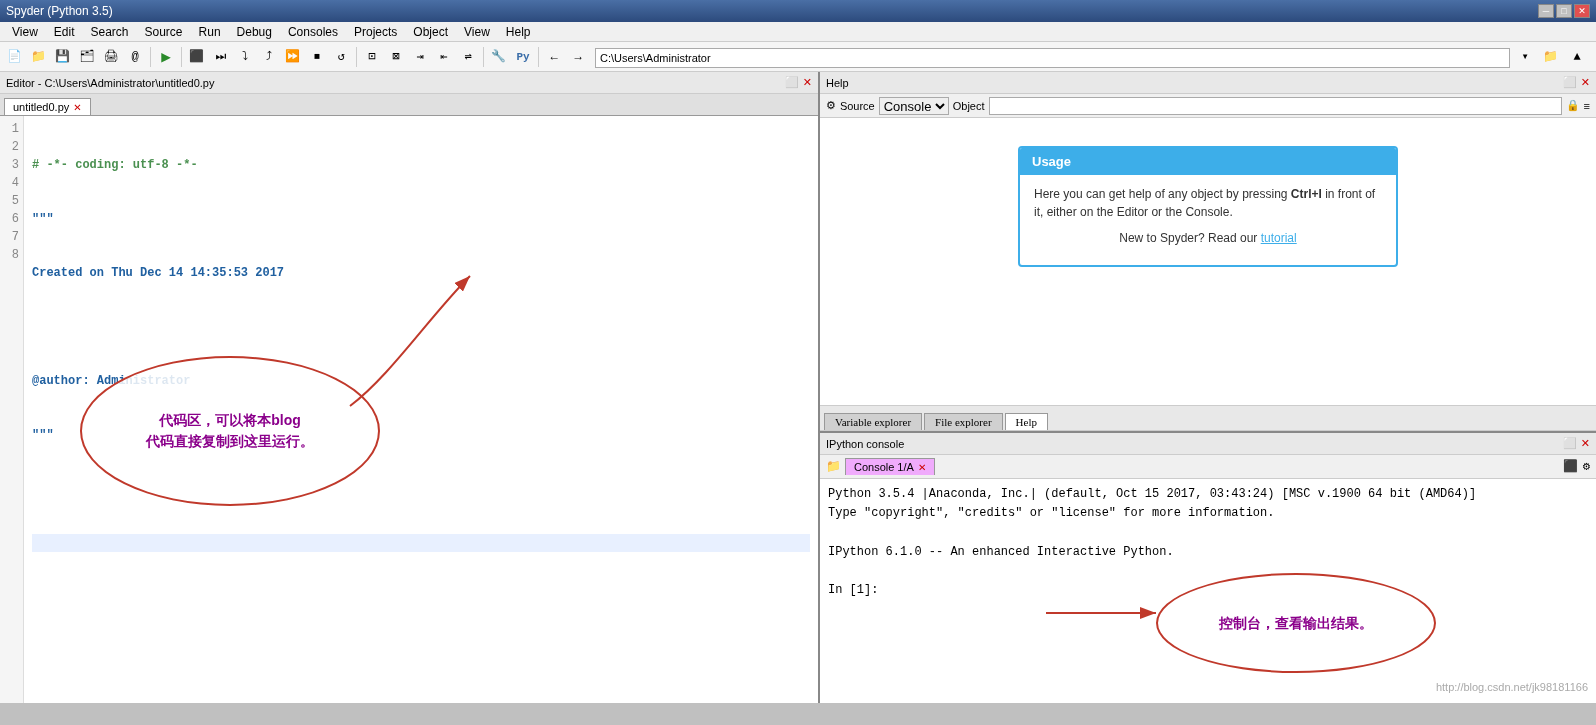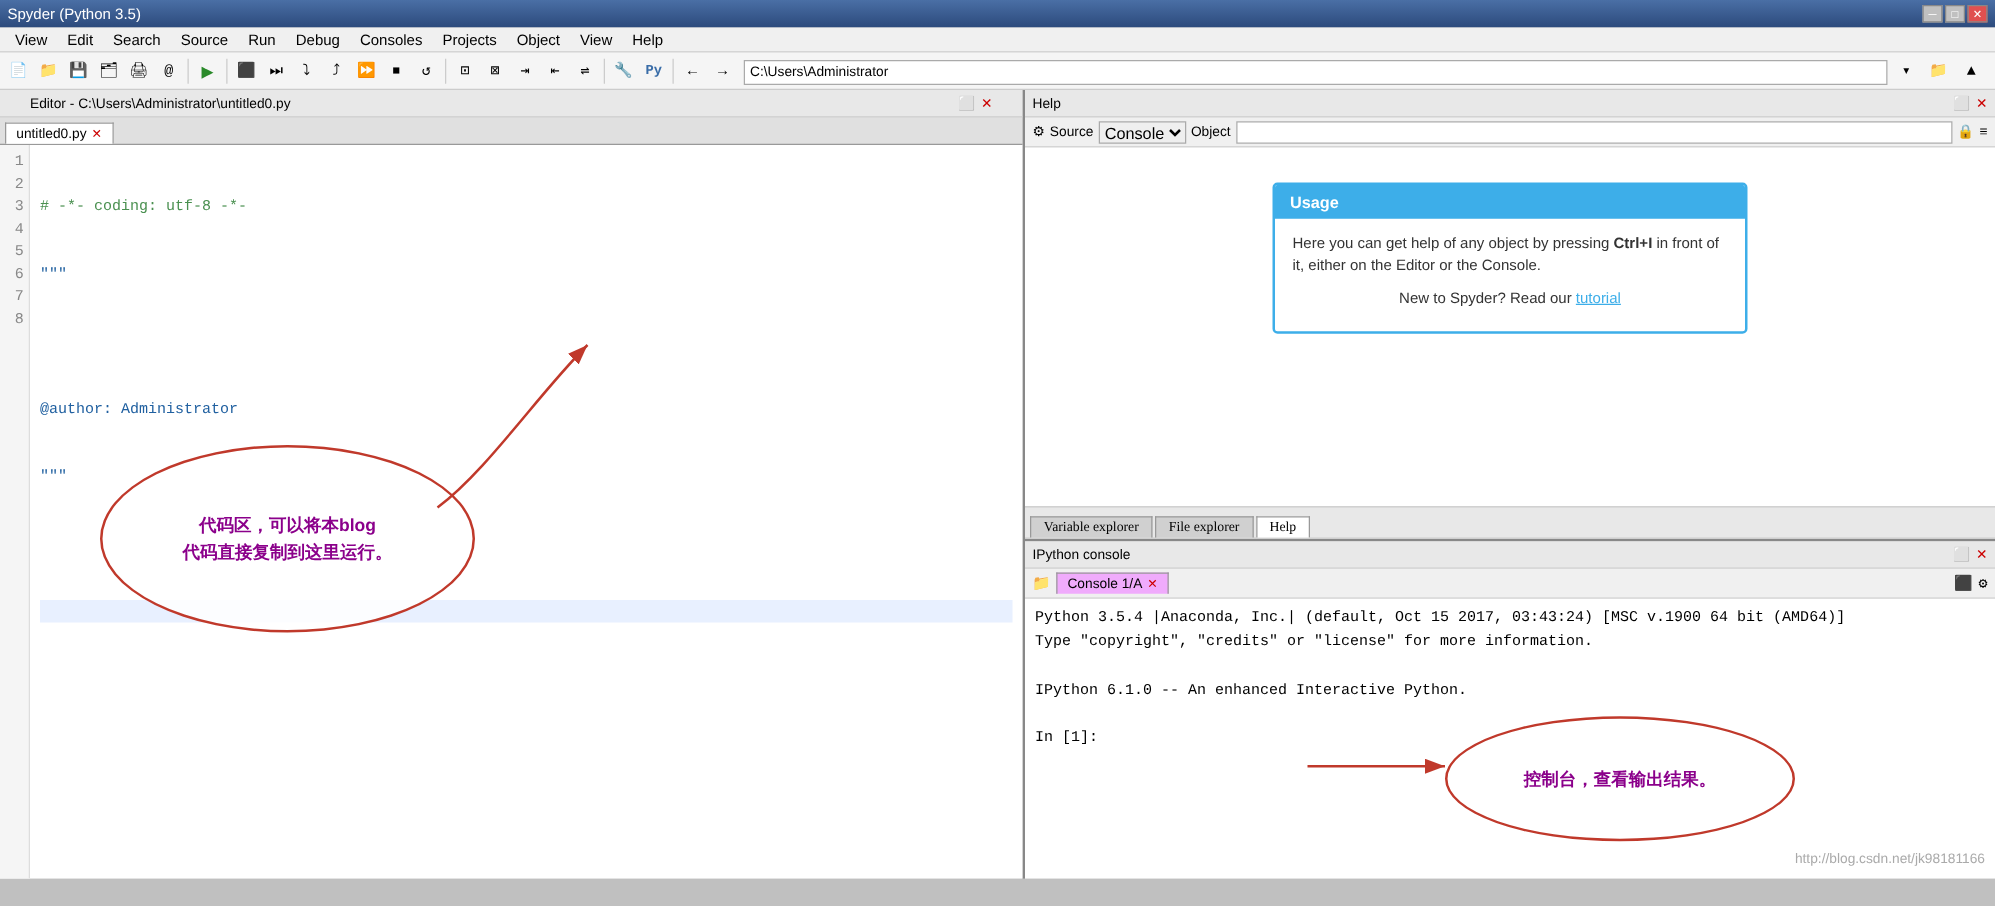--- a/index.html
+++ b/index.html
@@ -93,21 +93,21 @@
       flex-direction: column;
       border-right: 2px solid #888;
     }
     .pane-header {
       background: #e8e8e8;
       border-bottom: 1px solid #ccc;
       height: 22px;
       display: flex;
       align-items: center;
       justify-content: space-between;
-      padding: 0 24px;
+      padding: 0 6px;
       font-family: Arial, sans-serif;
       font-size: 11px;
     }
     .pane-header-controls { display: flex; gap: 4px; font-size: 11px; }
     .tab-bar {
       height: 22px;
       background: #e0e0e0;
       display: flex;
       align-items: flex-end;
       padding: 0 4px;
@@ -148,21 +148,21 @@
       user-select: none;
     }
     .code-content {
       flex: 1;
       padding: 4px 8px;
       font-size: 12px;
       line-height: 18px;
       white-space: pre;
       overflow: auto;
     }
-    .code-line { height: 18px; }
+    .code-line { height: 18px; font-weight: bold; }
     .code-line.active { background: #e8f0ff; }
     .c-comment { color: #4a9050; }
     .c-string { color: #2060a0; }
 
     
     .right-pane {
       flex: 1;
       display: flex;
       flex-direction: column;
     }
@@ -397,20 +397,21 @@
         <div>3</div>
         <div>4</div>
         <div>5</div>
         <div>6</div>
         <div>7</div>
         <div>8</div>
       </div>
       <div class="code-content">
         <div class="code-line c-comment"># -*- coding: utf-8 -*-</div>
         <div class="code-line c-string">"""</div>
+        <div class="code-line c-string">Created on Thu Dec 14 14:35:53 2017</div>
         <div class="code-line"> </div>
         <div class="code-line c-string">@author: Administrator</div>
         <div class="code-line c-string">"""</div>
         <div class="code-line"> </div>
         <div class="code-line active"> </div>
       </div>
 
       <div style="position:absolute; left:80px; top:240px; width:300px; height:150px; pointer-events:none;">
         <div style="position:absolute; left:0; top:0; width:300px; height:150px; border:2px solid #c0392b; border-radius:50%; background:rgba(255,255,255,0.85); display:flex; align-items:center; justify-content:center; text-align:center; font-family:sans-serif; font-size:14px; color:#8b008b; font-weight:bold; line-height:1.5;">
           <span>代码区，可以将本blog<br>代码直接复制到这里运行。</span>

